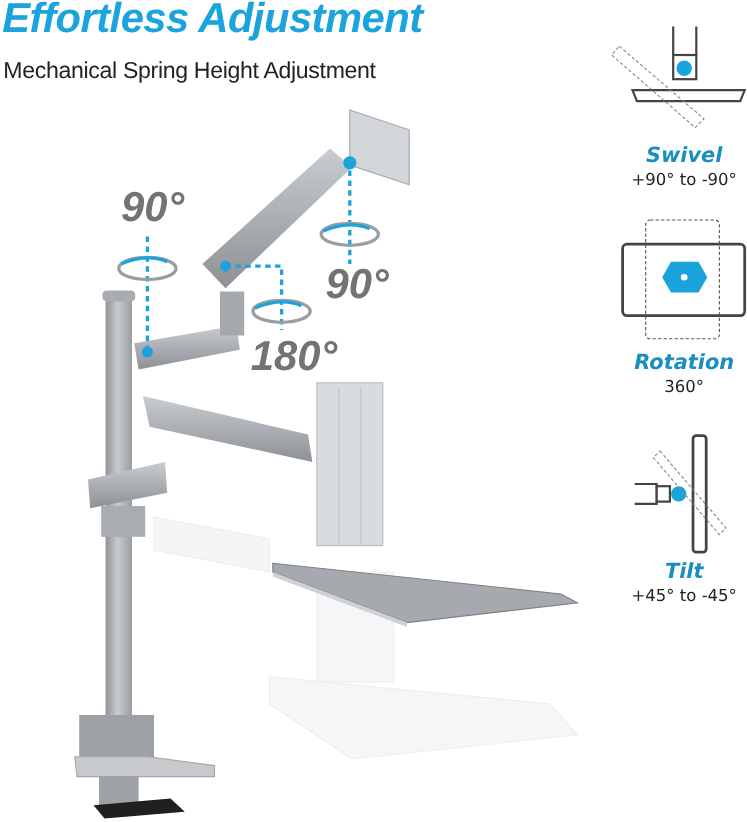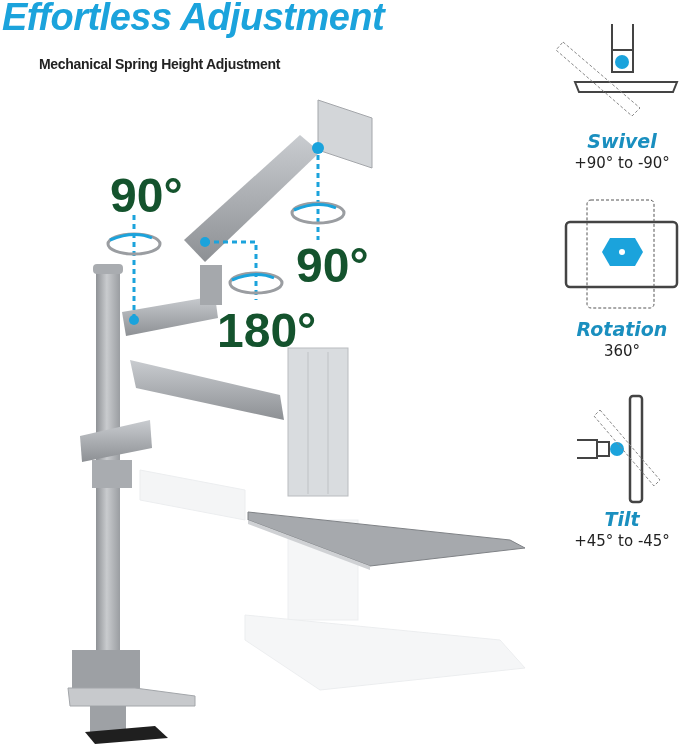--- a/index.html
+++ b/index.html
@@ -1,21 +1,21 @@
 <!DOCTYPE html>
 <html><head>
 <meta charset="utf-8">
 <style>
   html,body{margin:0;padding:0;background:#fff;}
   body{width:679px;height:747px;position:relative;overflow:hidden;font-family:"Liberation Sans",sans-serif;}
   .title{position:absolute;left:2px;top:-4px;font-size:38px;font-weight:bold;font-style:italic;color:#1ba3dc;letter-spacing:-0.5px;white-space:nowrap;}
-  .subtitle{position:absolute;left:3px;top:50px;font-size:14px;line-height:29px;color:#222;font-weight:bold;white-space:nowrap;letter-spacing:-0.3px;margin-left:36px;}
+  .subtitle{position:absolute;left:3px;top:50px;font-size:21px;line-height:29px;color:#222;font-weight:normal;white-space:nowrap;letter-spacing:-0.3px;}
   .subtitle span{display:block;}
   .art{position:absolute;left:0;top:0;}
-  .deg{position:absolute;font-size:48px;font-weight:bold;color:#14532d;white-space:nowrap;}
+  .deg{position:absolute;font-size:38px;font-weight:bold;font-style:italic;color:#737373;white-space:nowrap;}
   .feat-label{position:absolute;font-size:19px;font-weight:bold;font-style:italic;color:#1a8fbf;text-align:center;width:120px;font-family:"DejaVu Sans",sans-serif;}
   .feat-val{position:absolute;font-size:15px;color:#222;text-align:center;width:140px;font-family:"DejaVu Sans",sans-serif;}
 </style>
 </head>
 <body>
 
 <div class="title">Effortless Adjustment</div>
 <div class="subtitle">
   <span>Mechanical Spring Height Adjustment</span>
 </div>
@@ -106,21 +106,21 @@
     <path d="M577 440 L597 440 L597 458 L577 458" fill="none" stroke="#444" stroke-width="2"></path>
     <rect x="597" y="442" width="12" height="14" fill="#fff" stroke="#444" stroke-width="2"></rect>
     <circle cx="617" cy="449" r="7" fill="#1ba3dc"></circle>
     <rect x="630" y="396" width="12" height="106" rx="3" fill="#fff" stroke="#444" stroke-width="2.5"></rect>
     <path d="M600 410 L660 480 L654 486 L594 416 Z" fill="none" stroke="#888" stroke-dasharray="3 2"></path>
   </g>
 </svg>
 
 <div class="deg" style="left:110px;top:168px;">90°</div>
 <div class="deg" style="left:296px;top:238px;">90°</div>
-<div class="deg" style="left:217px;top:303px;">180°</div>
+<div class="deg" style="left:228px;top:303px;">180°</div>
 
 <div class="feat-label" style="left:562px;top:130px;">Swivel</div>
 <div class="feat-val" style="left:552px;top:154px;">+90° to -90°</div>
 
 <div class="feat-label" style="left:562px;top:318px;">Rotation</div>
 <div class="feat-val" style="left:552px;top:342px;">360°</div>
 
 <div class="feat-label" style="left:562px;top:508px;">Tilt</div>
 <div class="feat-val" style="left:552px;top:532px;">+45° to -45°</div>
 

